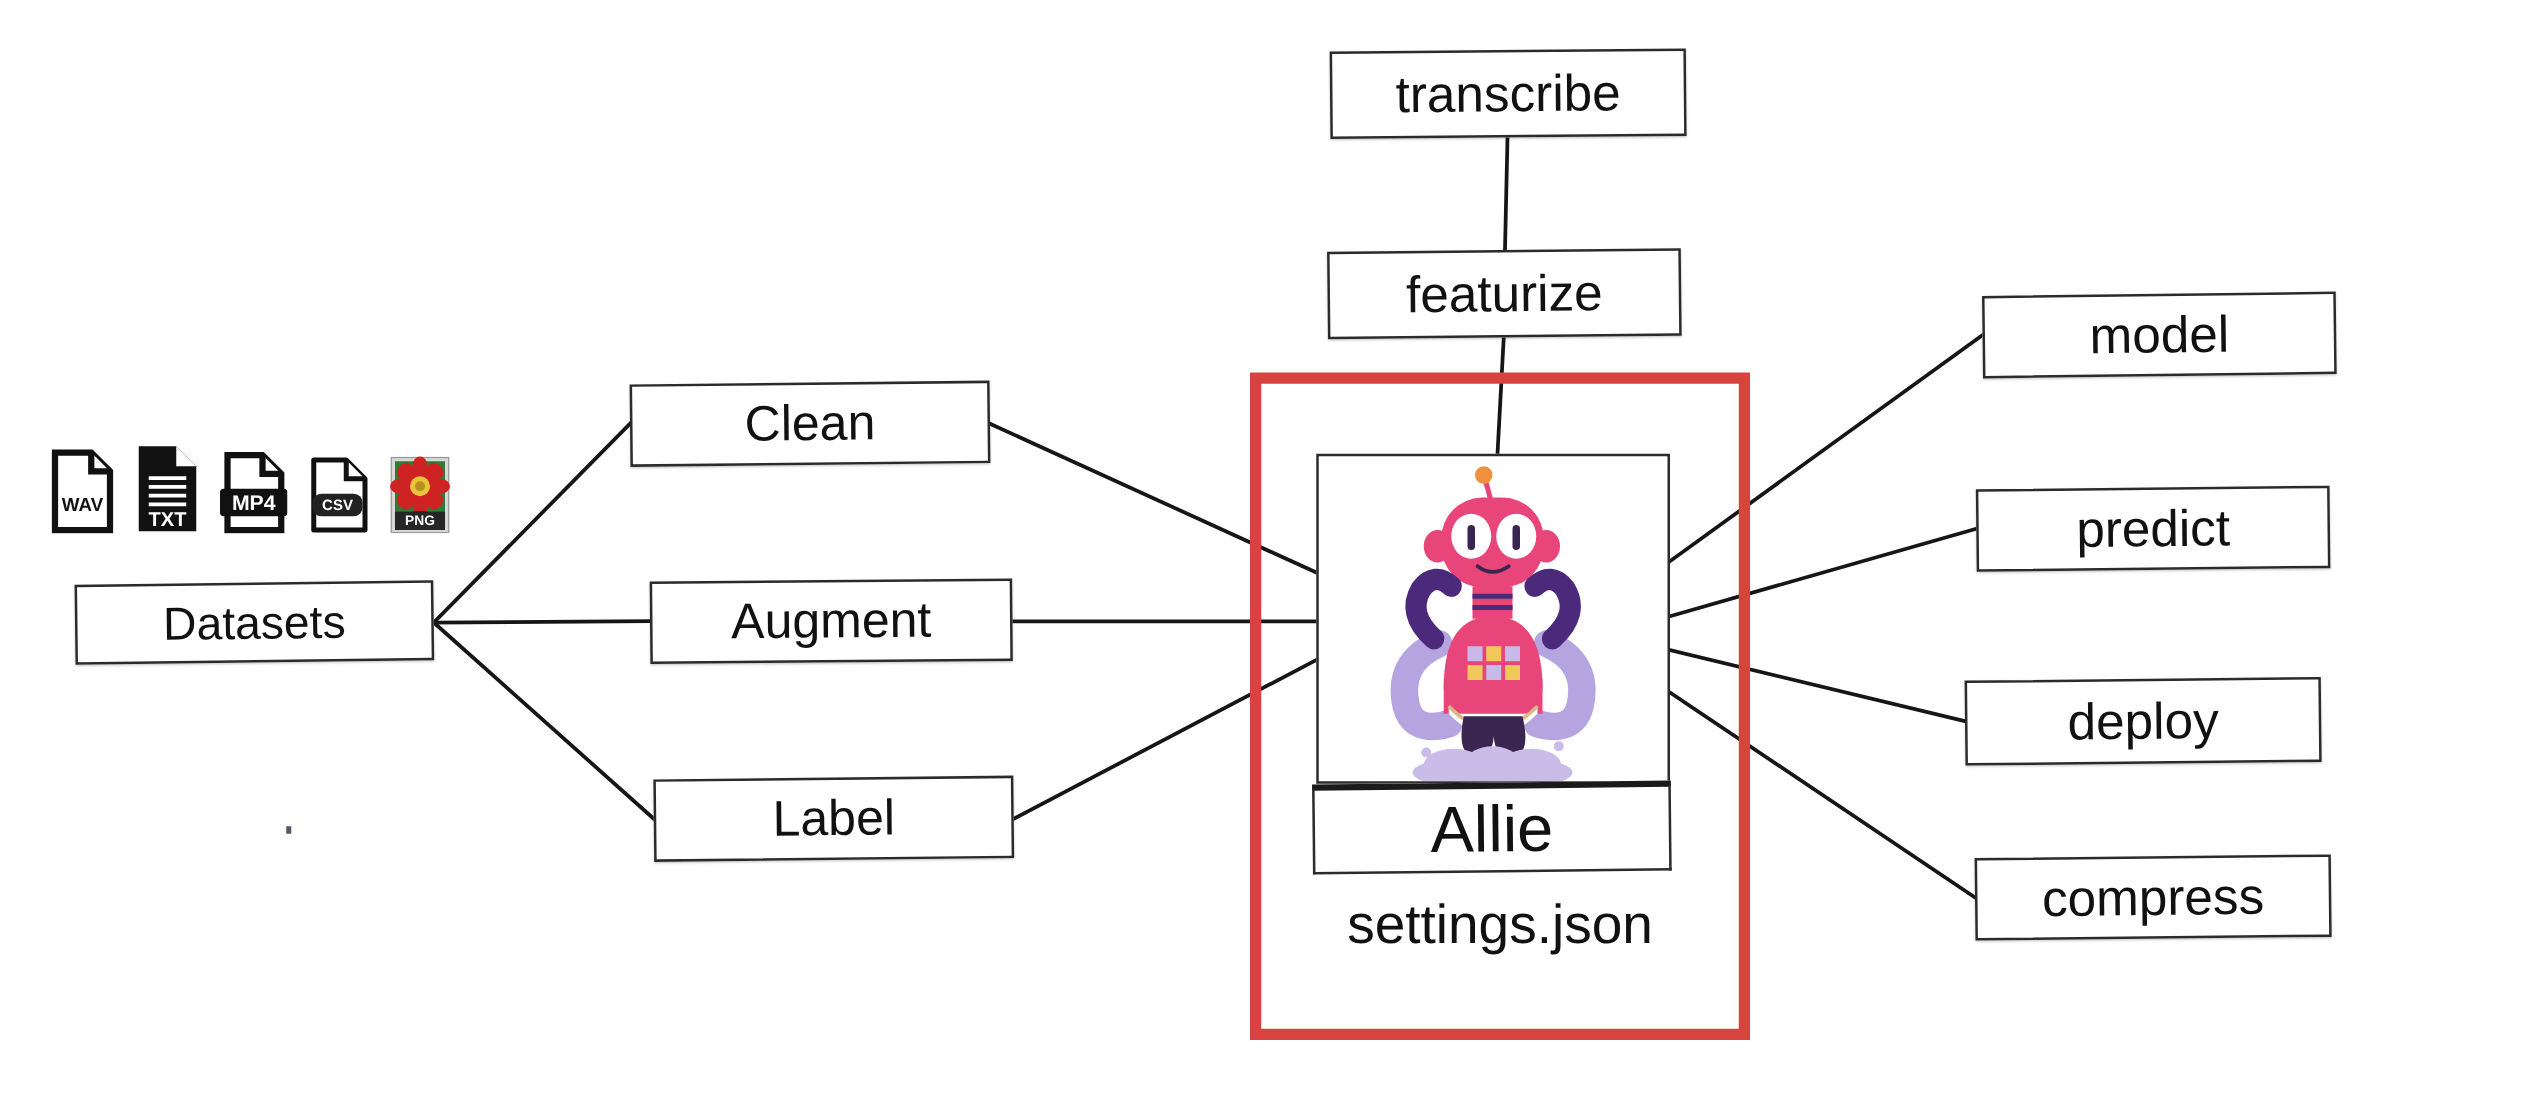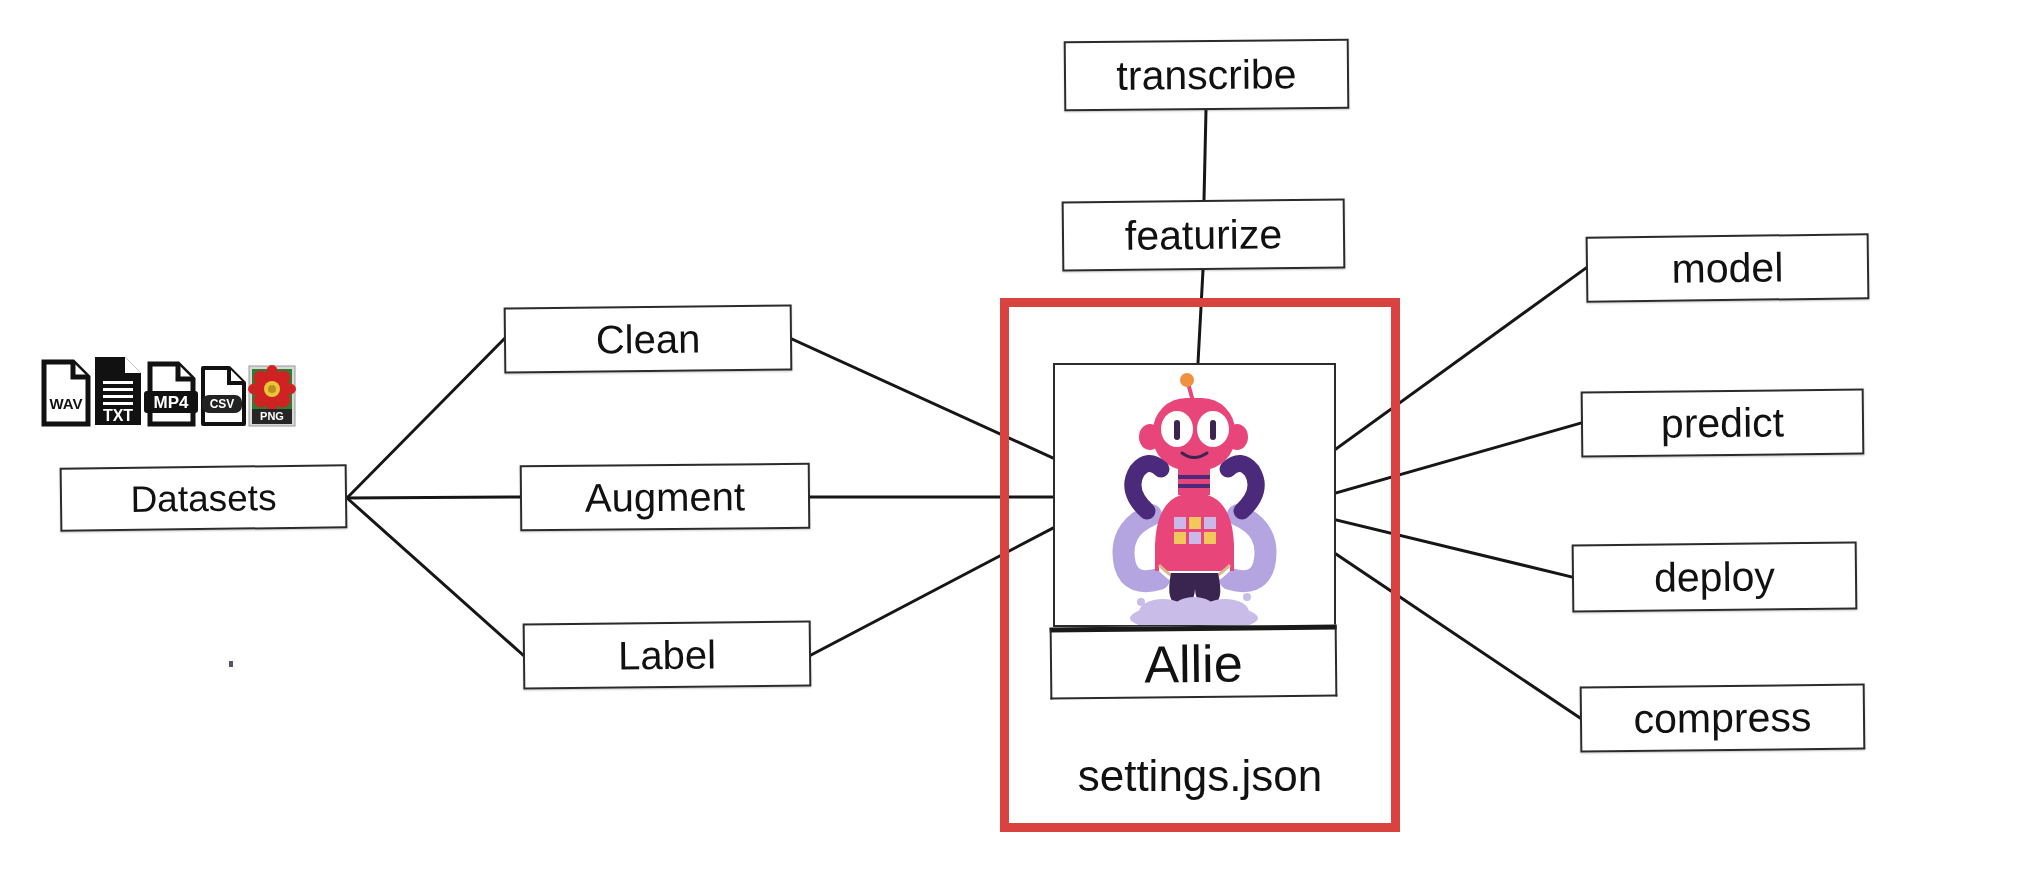--- a/index.html
+++ b/index.html
@@ -109,31 +109,30 @@
   }
   #allie-caption span { font-size: 52px; color: #111; }
   #allie-settings {
     position: absolute;
     left: 1000px; top: 712px;
     width: 400px; height: 56px;
     display: flex;
     align-items: center;
     justify-content: center;
     z-index: 4;
-    margin-top: 36px;
   }
   #allie-settings span { font-size: 44px; color: #111; }
 
   
   #file-icons {
     position: absolute;
     left: 40px; top: 355px;
     display: flex;
     align-items: flex-end;
-    gap: 0;
+    gap: 16px;
     z-index: 3;
   }
   .file-icon { position: relative; }
   .file-icon svg { display: block; }
 
   
   #speck {
     position: absolute;
     left: 229px; top: 661px;
     width: 4px; height: 6px;

